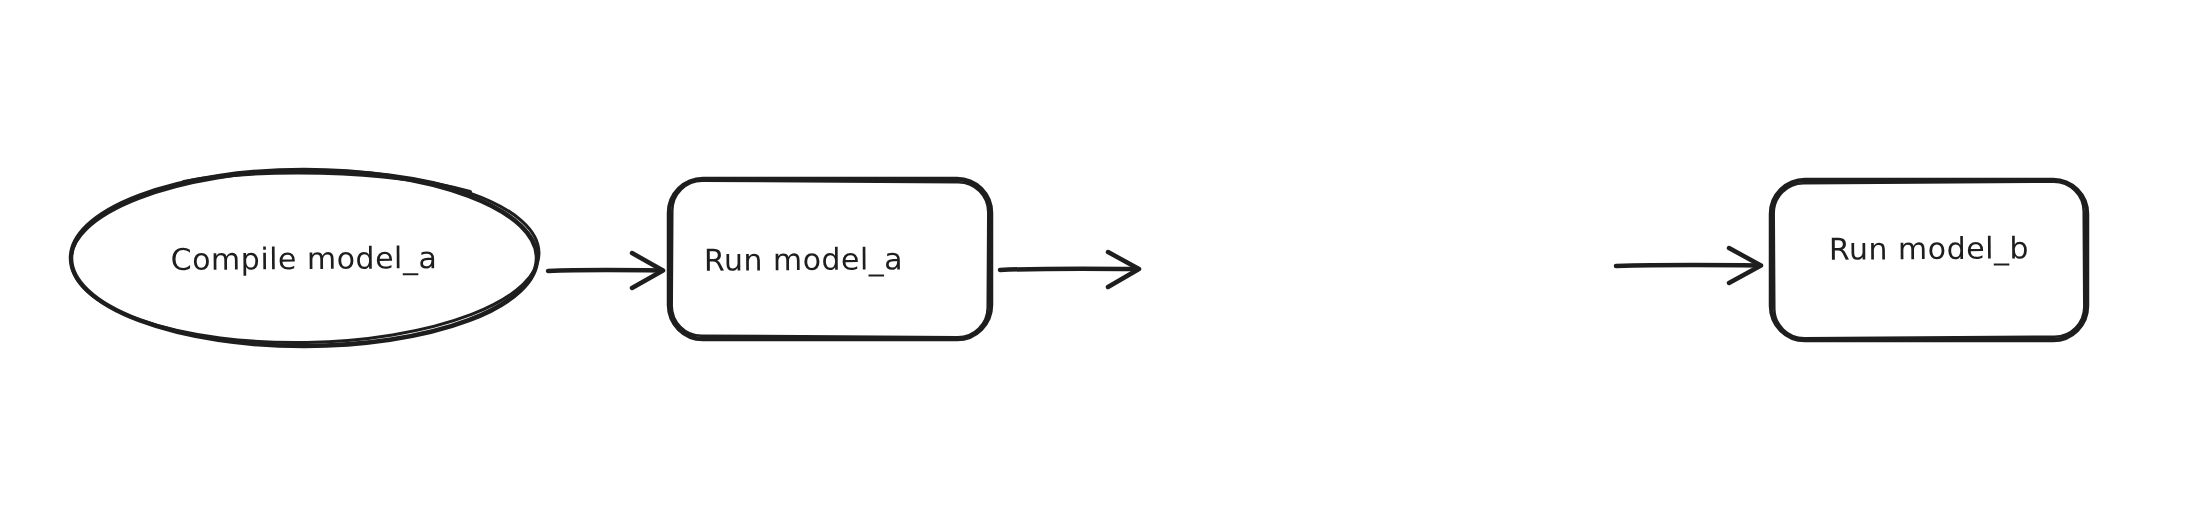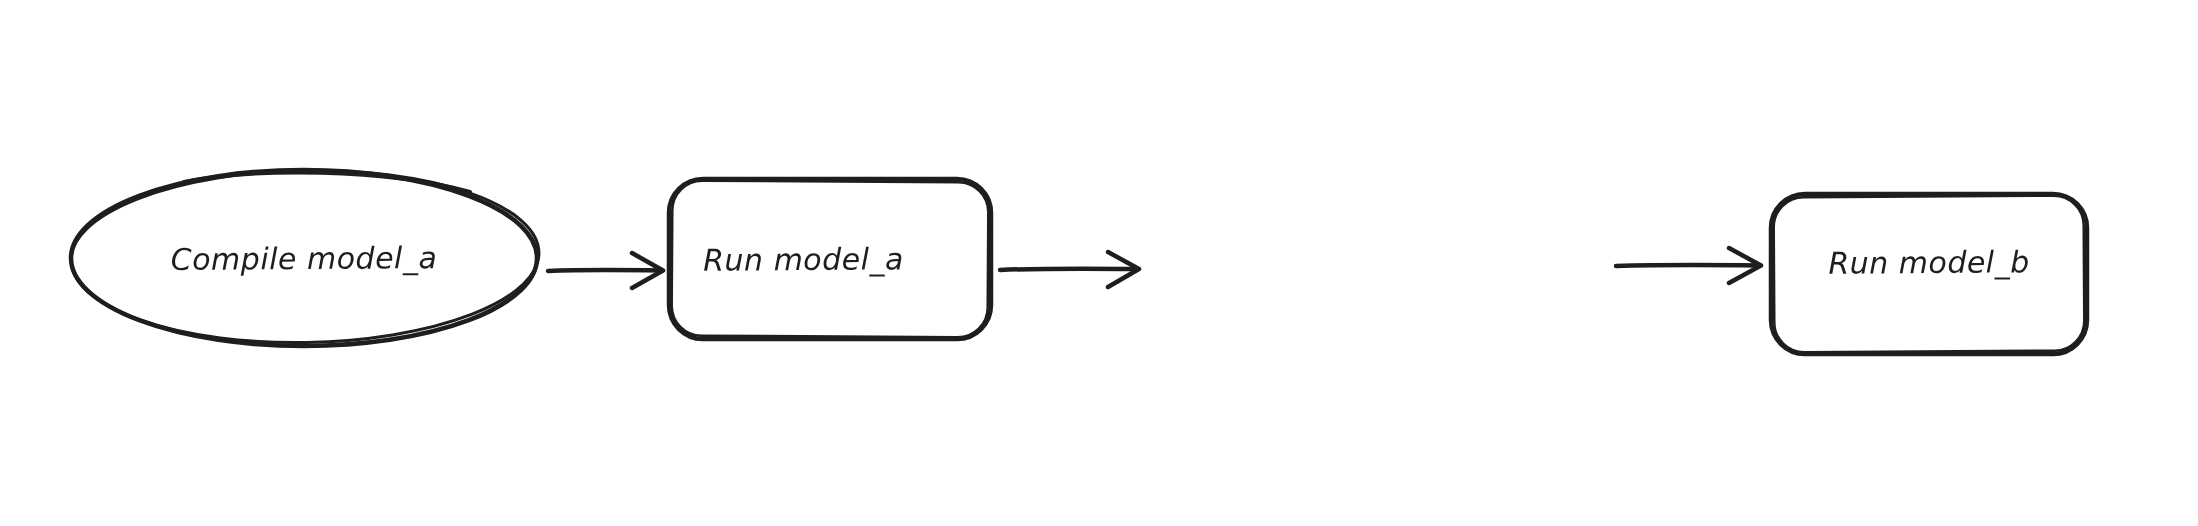--- a/index.html
+++ b/index.html
@@ -7,21 +7,20 @@
     padding: 0;
     background: #ffffff;
   }
   .canvas {
     position: relative;
     width: 2198px;
     height: 526px;
     background: #ffffff;
     overflow: hidden;
     font-family: "DejaVu Sans", "Liberation Sans", sans-serif;
-    font-style: italic;
   }
   .node {
     position: absolute;
   }
   .node svg {
     position: absolute;
     inset: 0;
     overflow: visible;
   }
   .node .label {
@@ -87,21 +86,21 @@
   </div>
 
 
   <div class="edge" style="left:1612px; top:240px;">
     <svg width="156" height="52" viewBox="0 0 156 52">
       <path class="sketch" d="M4 26 C 55 24.5, 105 25, 148 25.5" stroke-width="4.5"></path>
       <path class="sketch" d="M117 8 L149 25.5 M117 43 L149 25.5" stroke-width="4.5"></path>
     </svg>
   </div>
 
-  <div class="node" style="left:1768px; top:191px; width:322px; height:142px;">
+  <div class="node" style="left:1768px; top:177px; width:322px; height:142px;">
     <svg viewBox="0 0 322 166" width="322" height="166">
       <rect class="sketch" x="3" y="3" width="316" height="160" rx="34" ry="34" stroke-width="4.5"></rect>
       <rect class="sketch" x="6" y="5.5" width="310" height="155" rx="30" ry="30" stroke-width="2.5" transform="rotate(-0.35 161 83)"></rect>
     </svg>
     <div class="label">Run model_b</div>
   </div>
 
 </div>
 
 </body></html>

